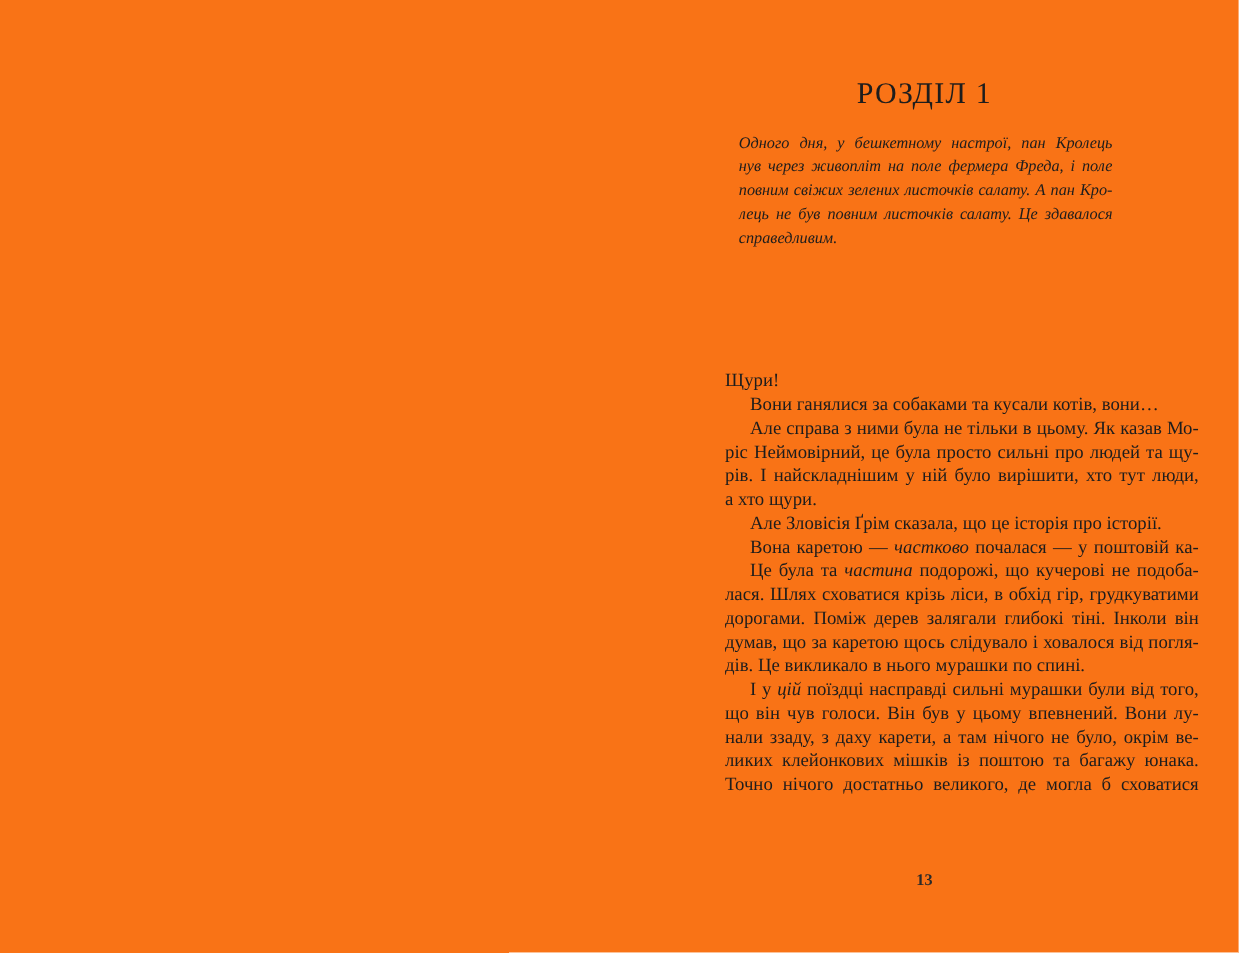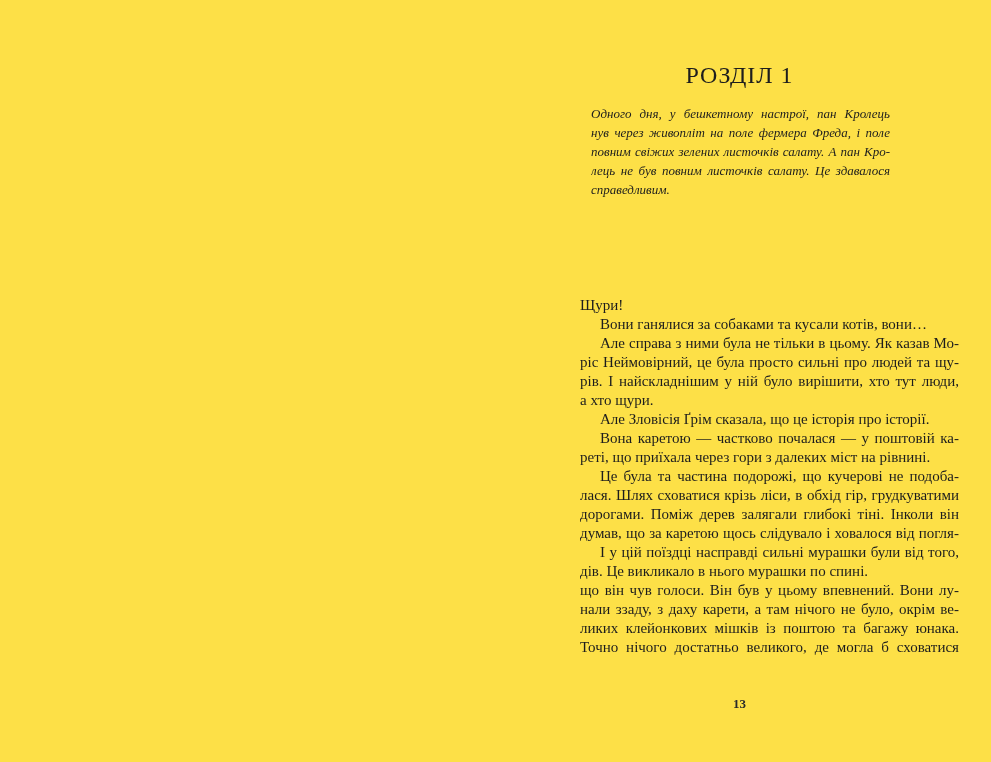--- a/index.html
+++ b/index.html
@@ -4,21 +4,21 @@
 <style>
   html, body {
     margin: 0;
     padding: 0;
     background: #ffffff;
   }
   .book-page {
     position: relative;
     width: 991px;
     height: 762px;
-    background: #fde047;
+    background: #f97316;
     font-family: "Liberation Serif", "DejaVu Serif", serif;
     color: #1d1d1d;
     overflow: hidden;
   }
   .chapter-title {
     position: absolute;
     left: 550px;
     top: 60px;
     width: 379px;
     text-align: center;
@@ -70,20 +70,21 @@
     overflow: hidden;
   }
   .bline.just {
     text-align: justify;
     text-align-last: justify;
   }
   .bline.ind {
     text-indent: 20px;
   }
   .it {
+    font-style: italic;
     margin-top: 28px;
   }
   .page-number {
     position: absolute;
     left: 550px;
     top: 696px;
     width: 379px;
     text-align: center;
     font-size: 13px;
     color: #2a2a2a;
@@ -108,27 +109,26 @@
 
   <div class="body-text">
       <div class="bline"><span>Щури!</span></div>
       <div class="bline ind"><span>Вони ганялися за собаками та кусали котів, вони…</span></div>
       <div class="bline just ind"><span>Але справа з ними була не тільки в цьому. Як казав Мо-</span></div>
       <div class="bline just"><span>ріс Неймовірний, це була просто сильні про людей та щу-</span></div>
       <div class="bline just"><span>рів. І найскладнішим у ній було вирішити, хто тут люди,</span></div>
       <div class="bline"><span>а хто щури.</span></div>
       <div class="bline ind"><span>Але Зловісія Ґрім сказала, що це історія про історії.</span></div>
       <div class="bline just ind"><span>Вона каретою — </span><span class="it">частково</span><span> почалася — у поштовій ка-</span></div>
-      <div class="bline"><span>реті, що приїхала через гори з далеких міст на рівнині.</span></div>
       <div class="bline just ind"><span>Це була та </span><span class="it">частина</span><span> подорожі, що кучерові не подоба-</span></div>
       <div class="bline just"><span>лася. Шлях сховатися крізь ліси, в обхід гір, грудкуватими</span></div>
       <div class="bline just"><span>дорогами. Поміж дерев залягали глибокі тіні. Інколи він</span></div>
       <div class="bline just"><span>думав, що за каретою щось слідувало і ховалося від погля-</span></div>
+      <div class="bline"><span>дів. Це викликало в нього мурашки по спині.</span></div>
       <div class="bline just ind"><span>І у </span><span class="it">цій</span><span> поїздці насправді сильні мурашки були від того,</span></div>
-      <div class="bline"><span>дів. Це викликало в нього мурашки по спині.</span></div>
       <div class="bline just"><span>що він чув голоси. Він був у цьому впевнений. Вони лу-</span></div>
       <div class="bline just"><span>нали ззаду, з даху карети, а там нічого не було, окрім ве-</span></div>
       <div class="bline just"><span>ликих клейонкових мішків із поштою та багажу юнака.</span></div>
       <div class="bline just"><span>Точно нічого достатньо великого, де могла б сховатися</span></div>
     </div>
 
   <div class="page-number">13</div>
 
 </div>
 

